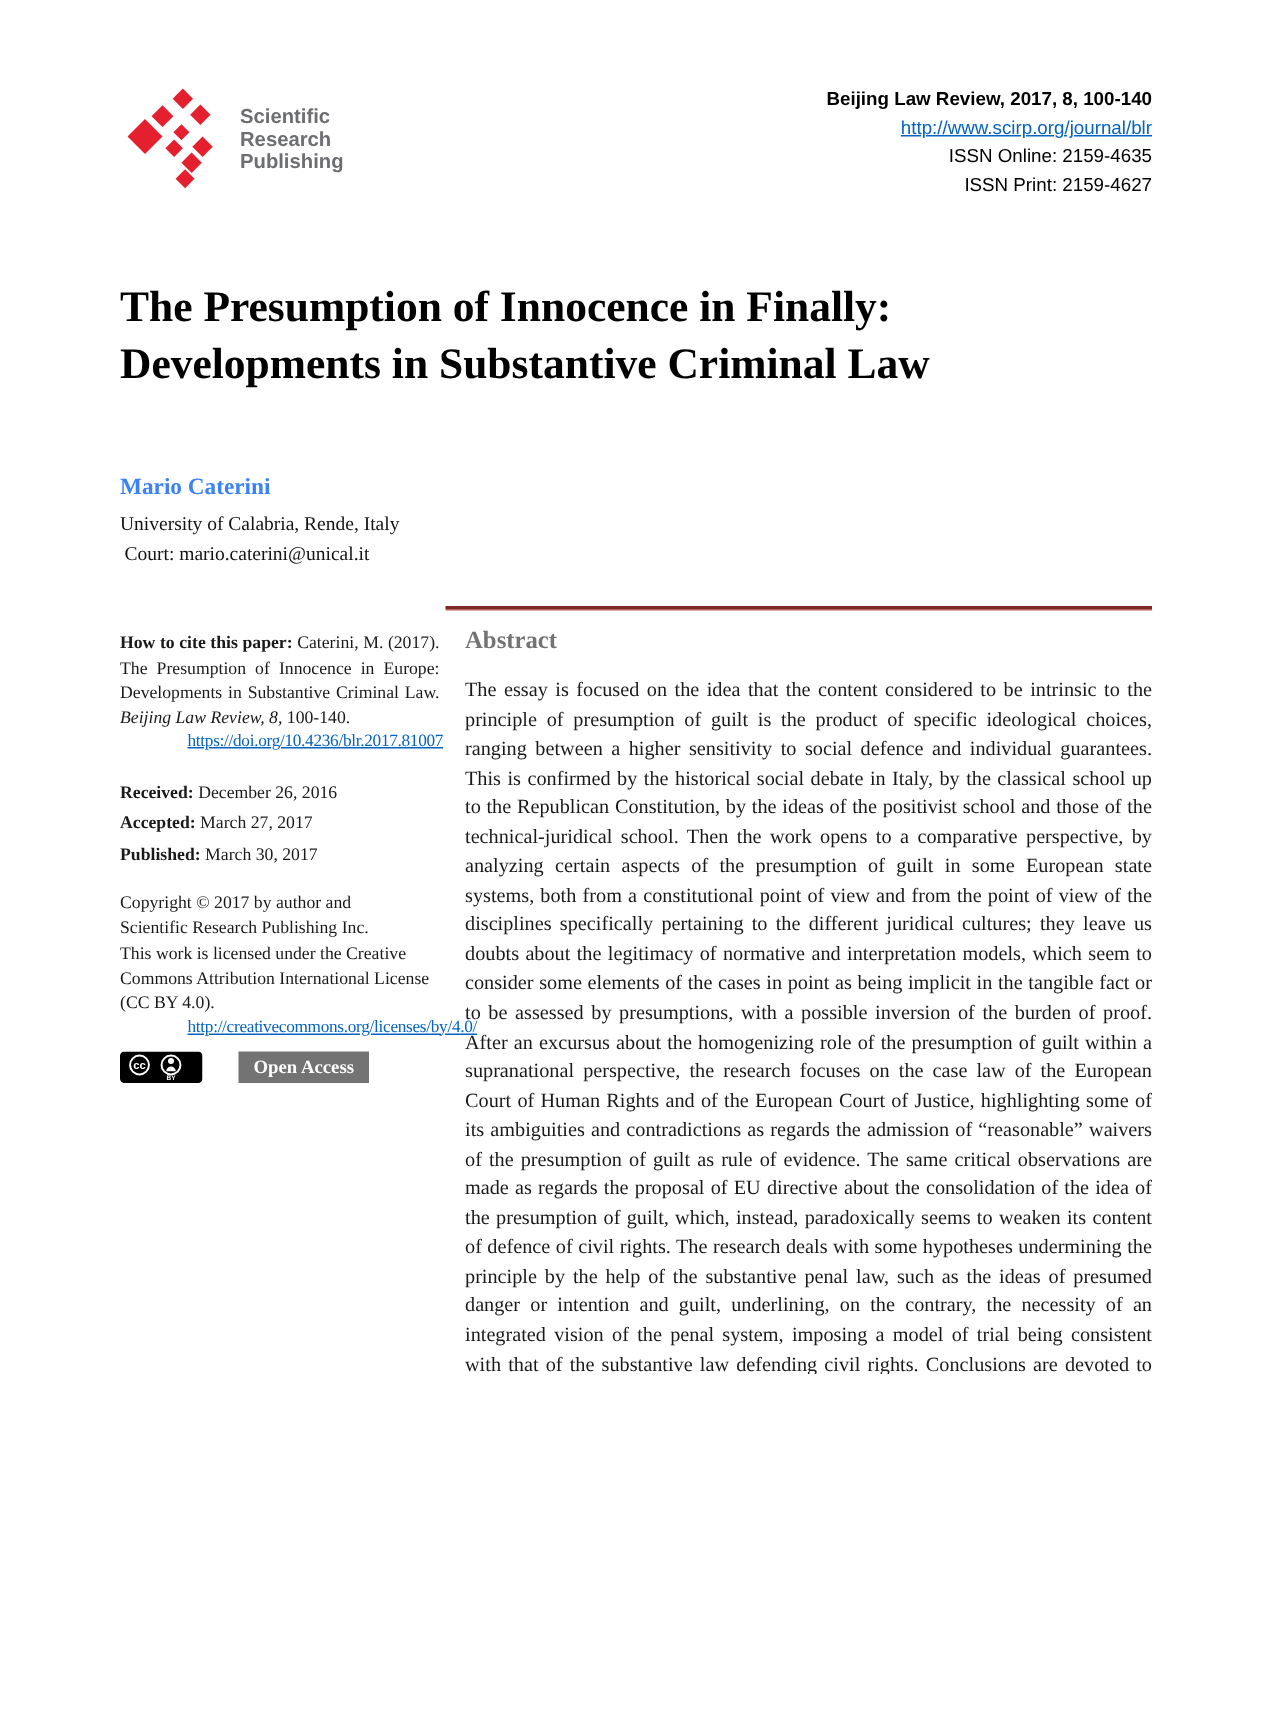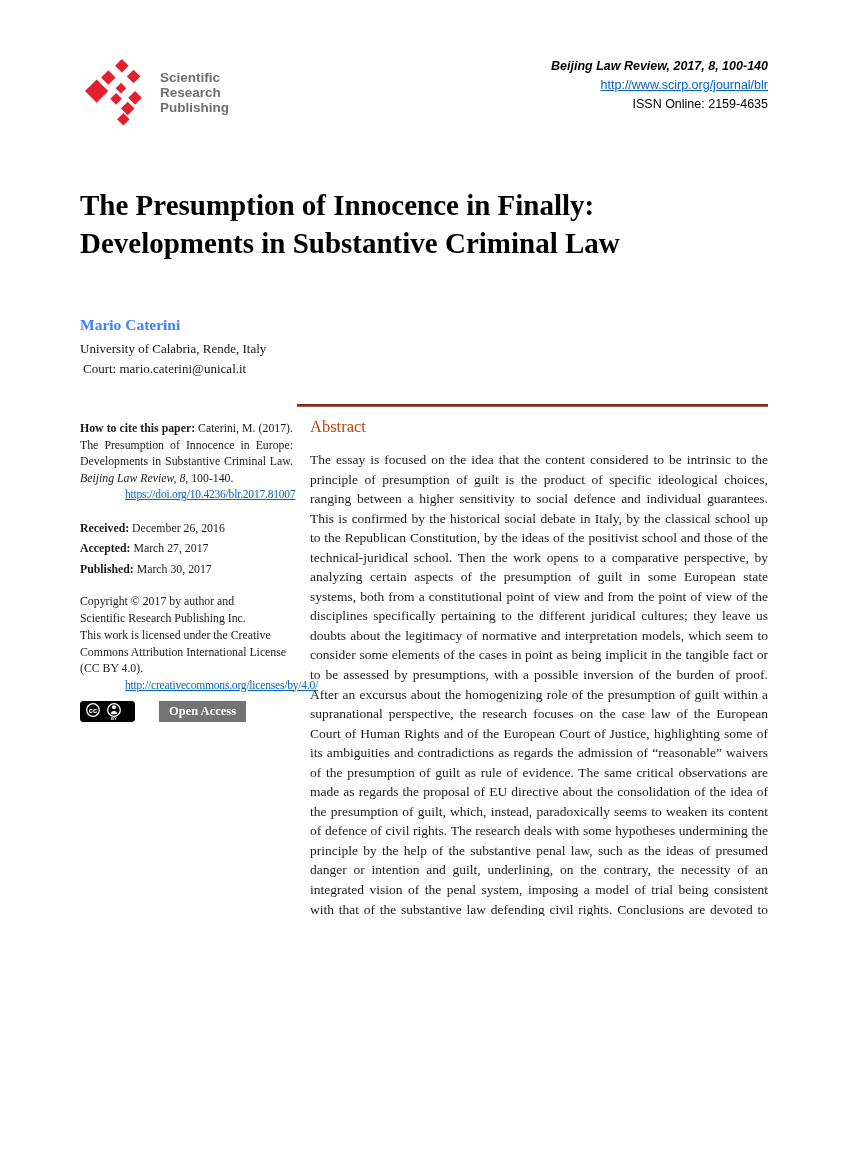--- a/index.html
+++ b/index.html
@@ -9,21 +9,21 @@
     font-family:"Liberation Serif", serif; color:#141414; overflow:hidden;
   }
 
   
   .logo { position:absolute; left:85px; top:58px; display:flex; align-items:flex-start; }
   .logo svg { display:block; }
   .logo-text { margin-left:7px; margin-top:12px; font-family:"Liberation Sans", sans-serif;
     font-weight:bold; font-size:13.5px; line-height:15px; color:#6d6e71; }
   .journal-info { position:absolute; right:82px; top:57px; text-align:right;
     font-family:"Liberation Sans", sans-serif; font-size:12.5px; line-height:19px; color:#000; }
-  .journal-info .ref { font-weight:bold;font-style:italic; }
+  .journal-info .ref { font-weight:bold; }
   a, .link { color:#0563c1; text-decoration:underline; cursor:pointer;padding-left:45px; }
 
   
   .title { position:absolute; left:80px; top:186px; width:700px;
     font-weight:bold; font-size:29px; line-height:38px; color:#000; }
   .author { position:absolute; left:80px; top:316px; font-weight:bold; font-size:15.5px; color:#3b82f6; }
   .affiliation { position:absolute; left:80px; top:341px; font-size:13px; }
   .email { position:absolute; left:83px; top:361px; font-size:13px; }
 
   
@@ -38,21 +38,21 @@
   .badges { margin-top:8px; display:flex; align-items:flex-end; gap:24px; }
   .oa-badge { background:#737373; color:#fff; font-weight:bold; font-size:12.5px;
     height:21px; padding:0 10px; display:flex; align-items:center; }
 
   
   .rule { position:absolute; left:297px; width:471px; height:3px;
     background:linear-gradient(to bottom, #7e2b26 0 60%, #b5615c 60% 100%); }
   .rule-top { top:404px; }
   .rule-bottom { top:1049px; }
   .abstract { position:absolute; left:310px; top:417px; width:458px; }
-  .abstract h2 { font-size:16.5px; font-weight:normal; color:#c2410c; margin-bottom:13px; }
+  .abstract h2 { font-size:16.5px; font-weight:bold; color:#737373; margin-bottom:13px; }
   .abstract-body { text-align:justify; font-size:13.5px; line-height:19.55px;
     color:#1a1a1a; height:592px; overflow:hidden; }
 
   
   .footer { position:absolute; left:80px; top:1077px;
     font-family:"Liberation Sans", sans-serif; font-size:12.5px; color:#000; }
   .footer .date { margin-left:18px; }
 </style>
 </head>
 <body>
@@ -77,20 +77,21 @@
       <div>Scientific</div>
       <div>Research</div>
       <div>Publishing</div>
     </div>
   </div>
 
   <div class="journal-info">
     <div class="ref">Beijing Law Review, 2017, 8, 100-140</div>
     <div><a>http://www.scirp.org/journal/blr</a></div>
     <div>ISSN Online: 2159-4635</div>
+    <div>ISSN Print: 2159-4627</div>
   </div>
 
   <div class="title">
     <div>The Presumption of Innocence in Finally:</div>
     <div>Developments in Substantive Criminal Law</div>
   </div>
   <div class="author">Mario Caterini</div>
   <div class="affiliation">University of Calabria, Rende, Italy</div>
   <div class="email">Court: mario.caterini@unical.it</div>
 

